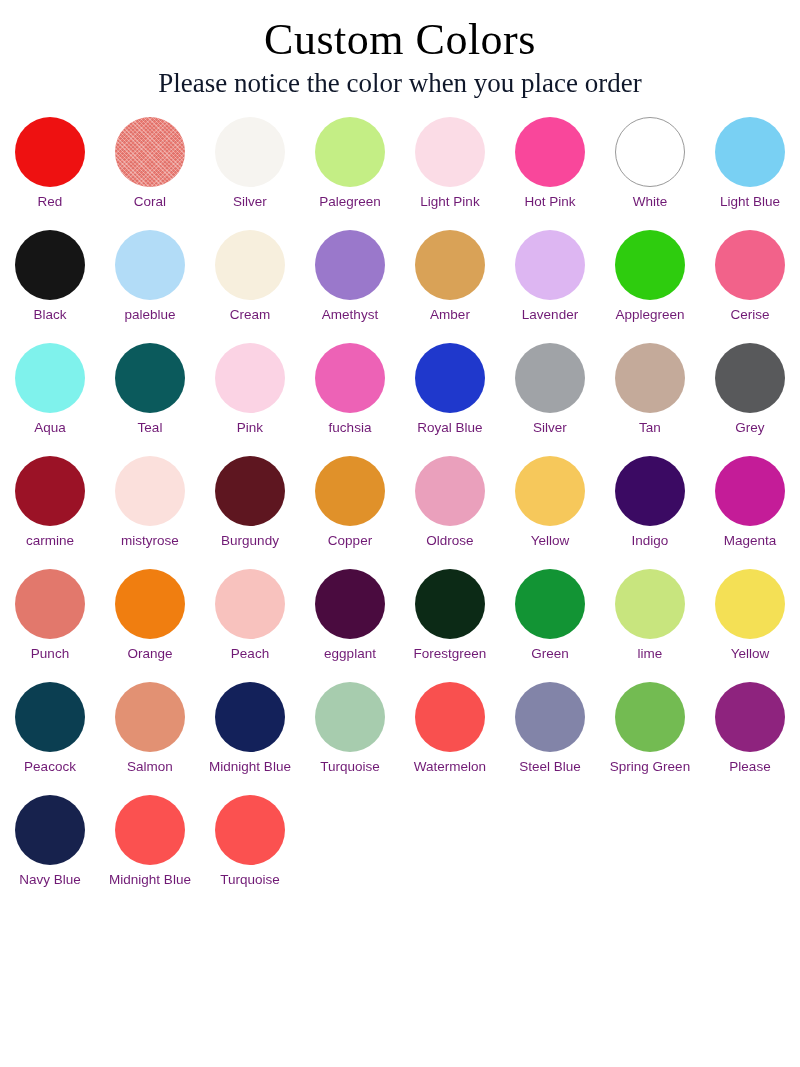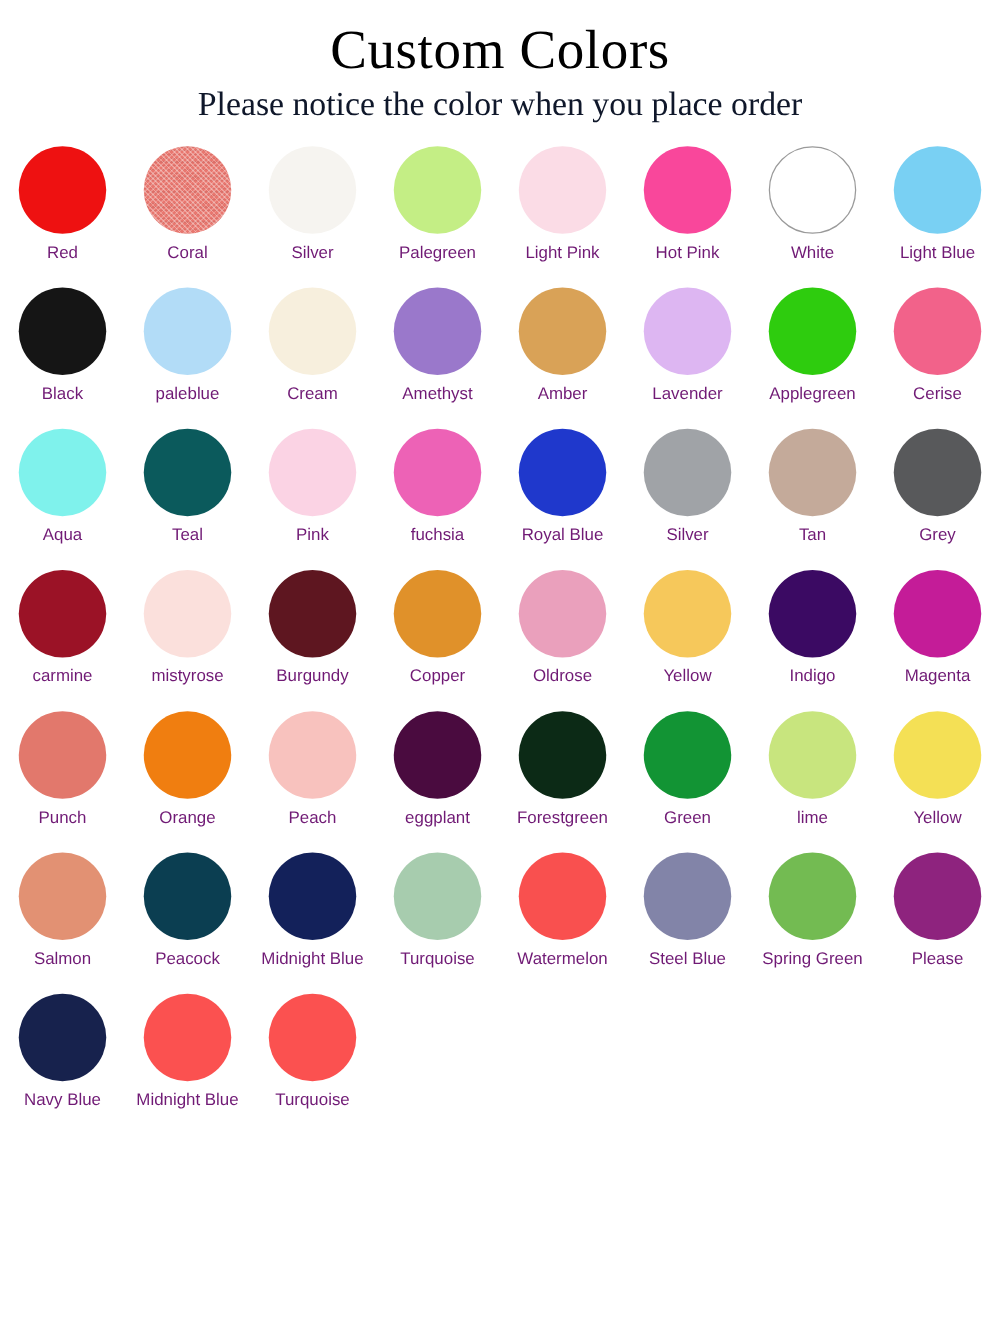--- a/index.html
+++ b/index.html
@@ -262,28 +262,28 @@
       </div>
       <div class="swatch">
         <div class="dot" style="background: rgb(200, 229, 126);"></div>
         <div class="label">lime</div>
       </div>
       <div class="swatch">
         <div class="dot" style="background: rgb(244, 224, 85);"></div>
         <div class="label">Yellow</div>
       </div>
       <div class="swatch">
+        <div class="dot" style="background: rgb(11, 62, 81);"></div>
+        <div class="label">Peacock</div>
+      </div>
+      <div class="swatch">
         <div class="dot" style="background: rgb(226, 145, 115);"></div>
         <div class="label">Salmon</div>
       </div>
       <div class="swatch">
-        <div class="dot" style="background: rgb(11, 62, 81);"></div>
-        <div class="label">Peacock</div>
-      </div>
-      <div class="swatch">
         <div class="dot" style="background: rgb(19, 33, 90);"></div>
         <div class="label">Midnight Blue</div>
       </div>
       <div class="swatch">
         <div class="dot" style="background: rgb(167, 204, 174);"></div>
         <div class="label">Turquoise</div>
       </div>
       <div class="swatch">
         <div class="dot" style="background: rgb(249, 80, 79);"></div>
         <div class="label">Watermelon</div>

